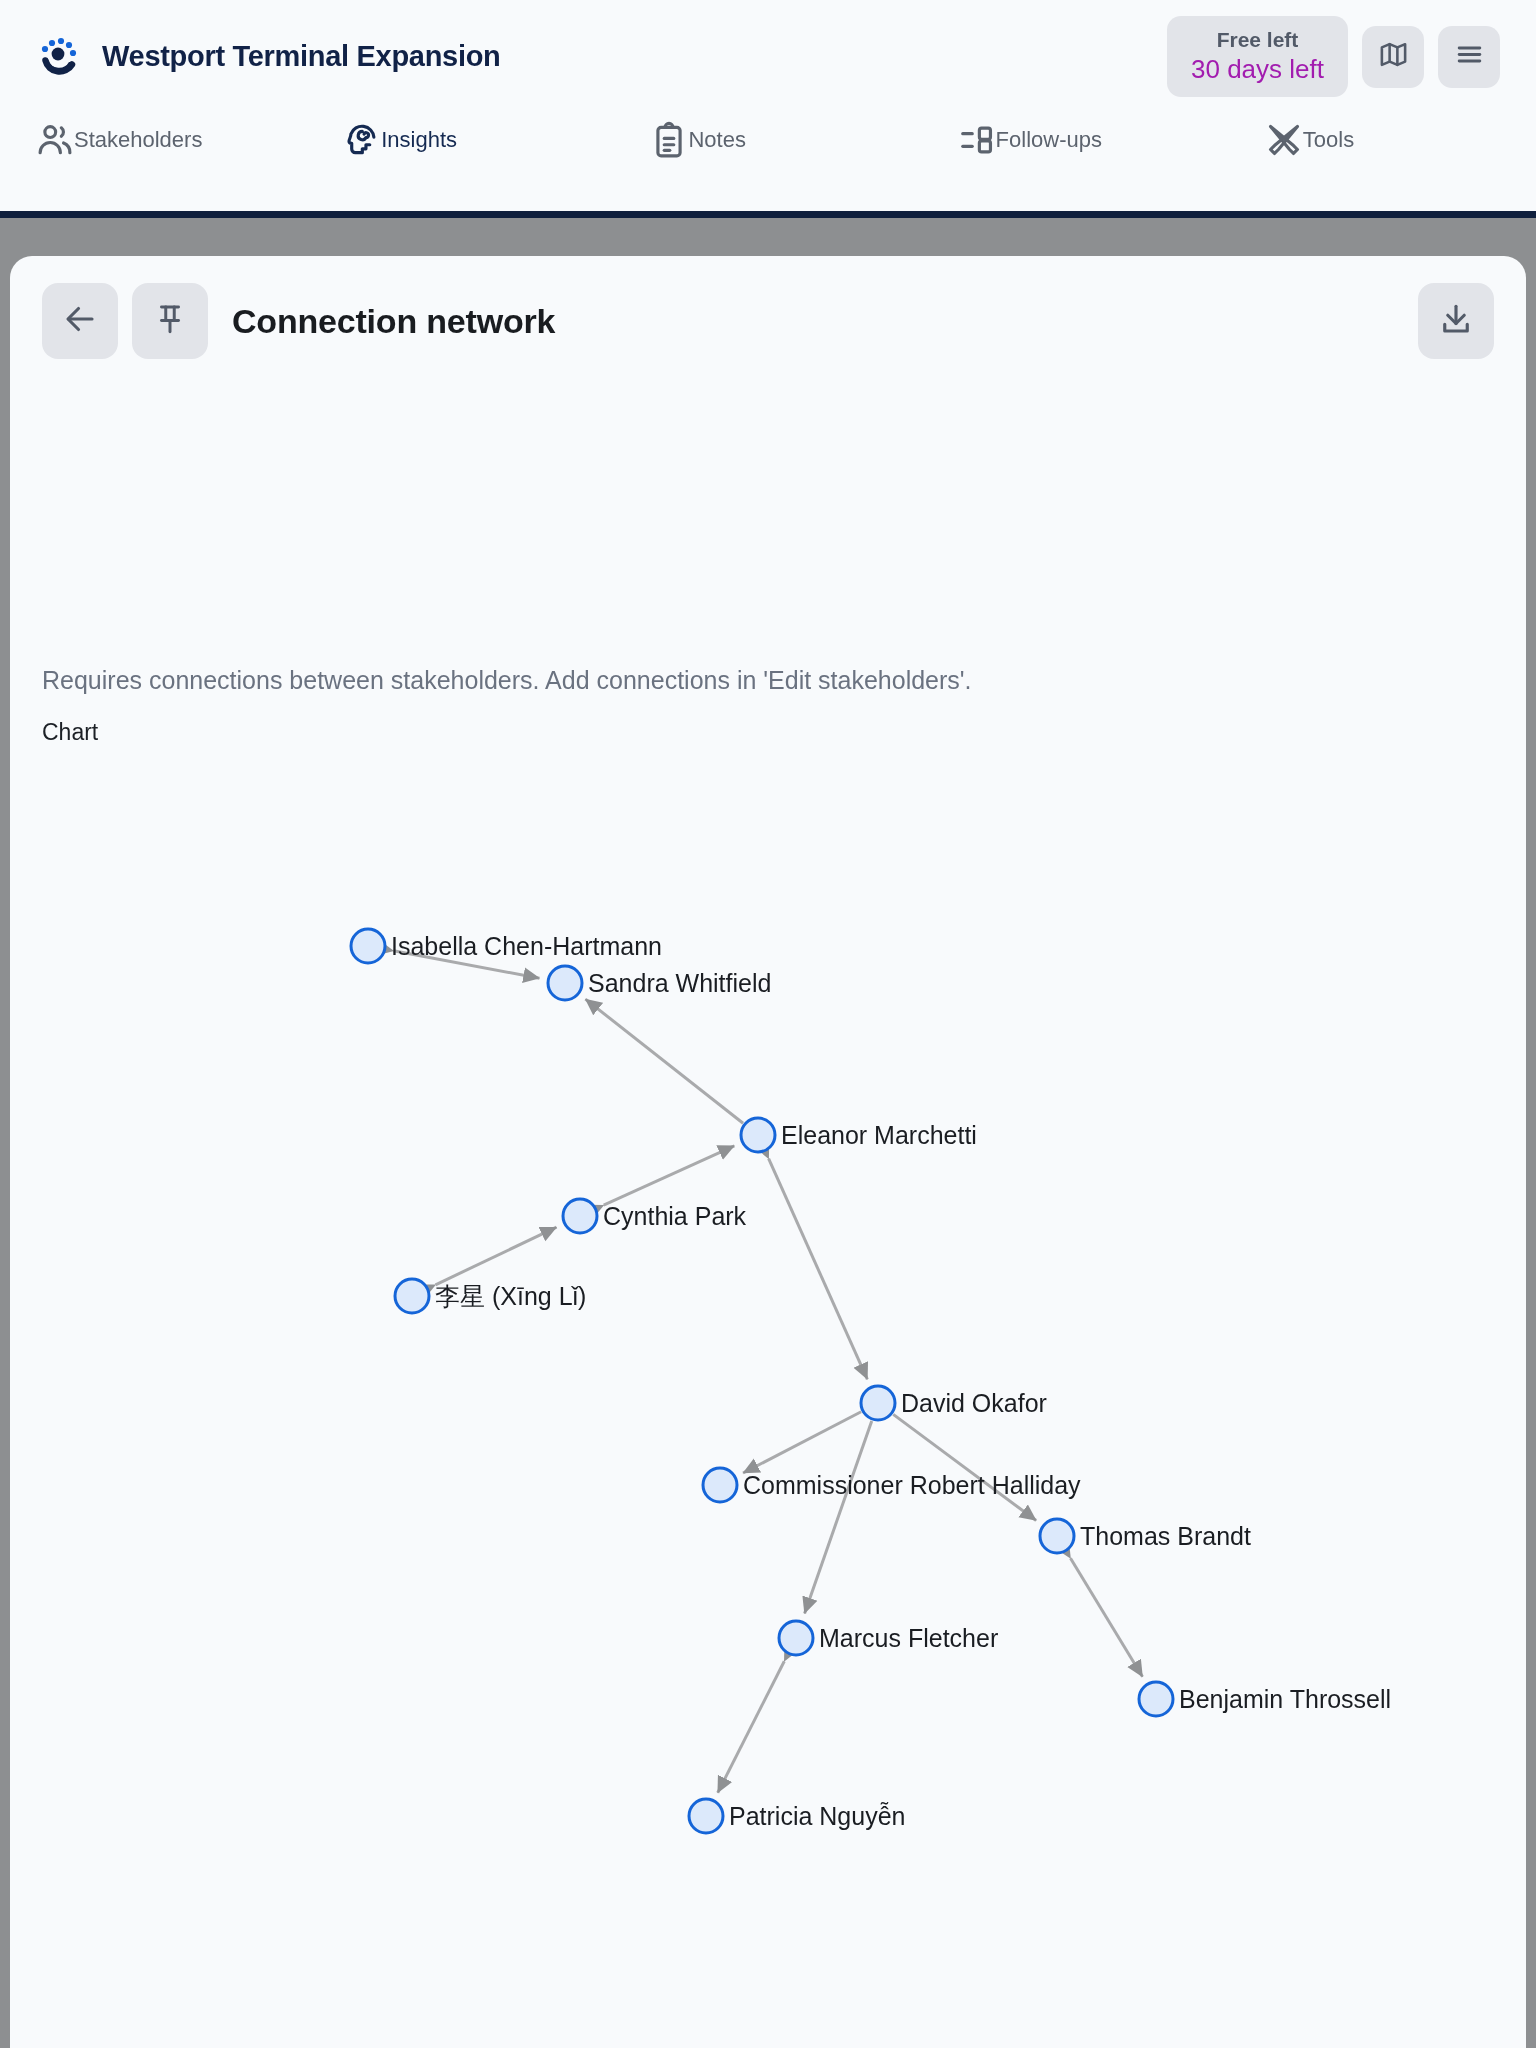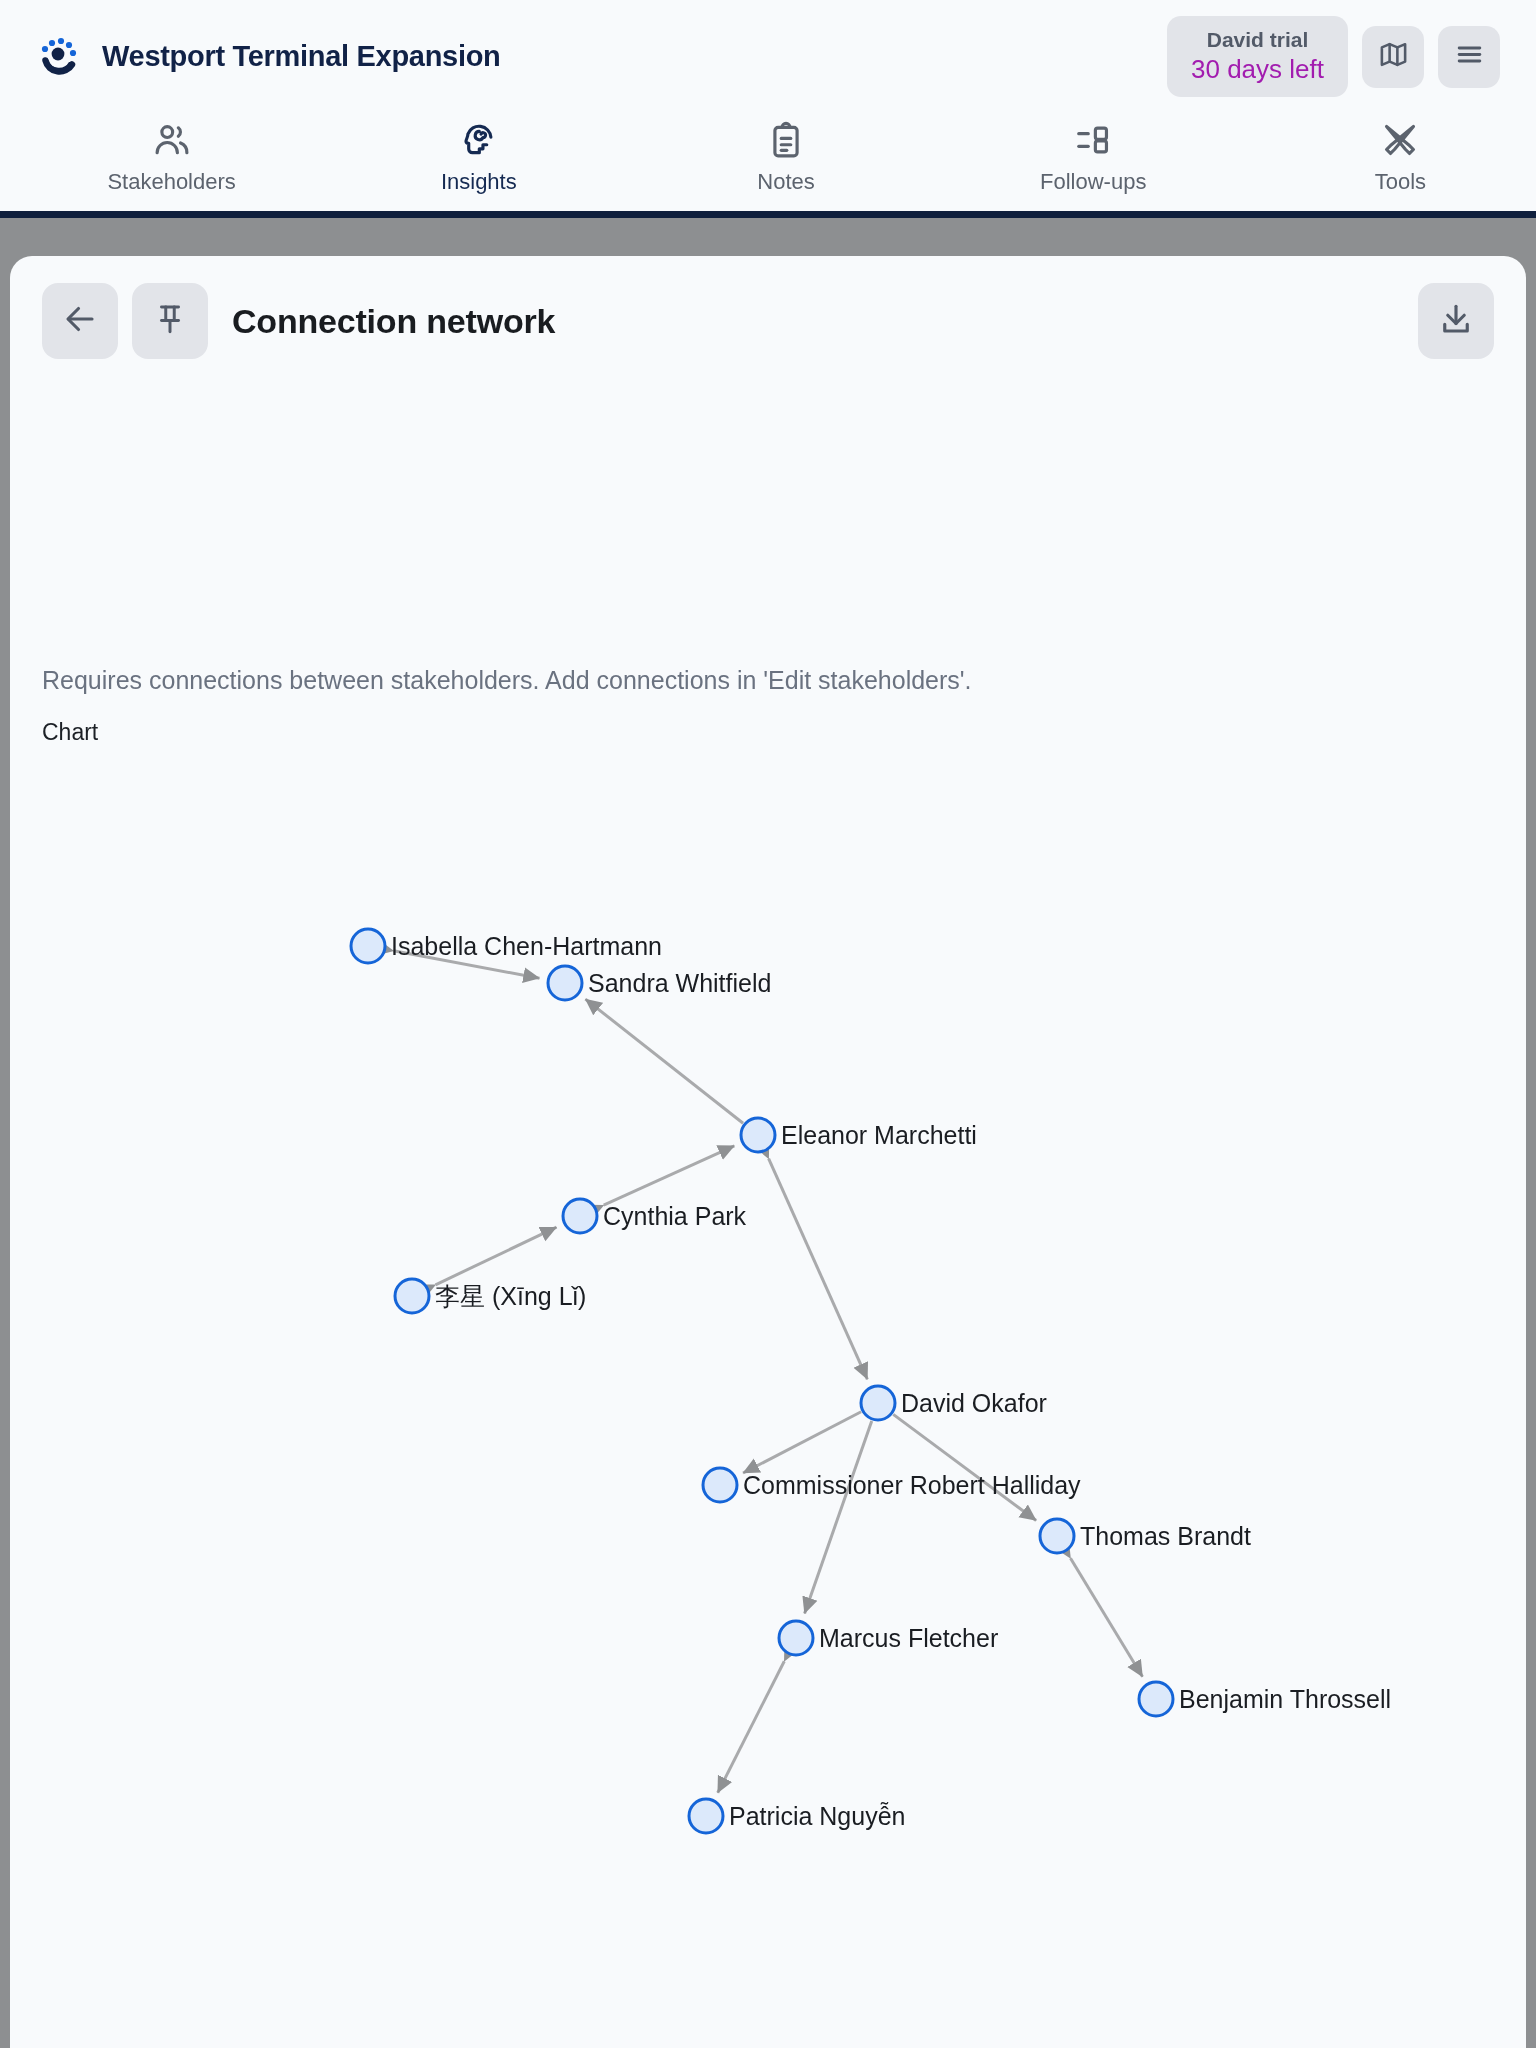--- a/index.html
+++ b/index.html
@@ -34,22 +34,22 @@
     width: 62px; height: 62px; background: #e2e4e9; border-radius: 14px;
     display: flex; align-items: center; justify-content: center;
   }
 
   
   .navtabs {
     position: absolute; left: 0; top: 113px; width: 1536px; height: 98px;
     background: #f8fafc; display: flex; align-items: flex-start;
   }
   .navtab {
-    flex: 1; display: flex; flex-direction: column; align-items: center;
-    gap: 8px; padding-top: 6px; cursor: pointer; padding-left: 36px;
+    flex: 1; display: flex; flex-direction: row; align-items: center;
+    padding-top: 6px; cursor: pointer; padding-left: 36px;
   }
   .navtab .lbl { font-size: 22px; color: #5c636e; white-space: nowrap; }
   .navtab.active .lbl { color: #152a52; }
   .navtab .ico { height: 42px; display: flex; align-items: center; }
   .navsep {
     position: absolute; left: 0; top: 211px; width: 1536px; height: 7px;
     background: #0f1f3d;
   }
 
   
@@ -108,21 +108,21 @@
           <circle cx="37" cy="19" r="3.1" fill="#1565d8"></circle>
           <circle cx="22" cy="20" r="6.4" fill="#112247"></circle>
           <path d="M8 26 A16 16 0 0 0 38 28 L33 28 A11.5 11.5 0 0 1 12.5 27 Z" fill="#112247"></path>
           <path d="M9.5 26.5 A14.5 14.5 0 0 0 36 30.5" stroke="#112247" stroke-width="6.5" fill="none" stroke-linecap="round"></path>
         </svg>
       </span>
       <span class="brand-title">Westport Terminal Expansion</span>
     </div>
     <div class="appbar-right">
       <div class="trial-chip">
-        <div class="t1">David trial</div>
+        <div class="t1">Free left</div>
         <div class="t2">30 days left</div>
       </div>
       <div class="icon-sq">
         <span>
           <svg viewBox="0 0 24 24" width="31" height="31" fill="none" stroke="#525a68" stroke-width="2" stroke-linejoin="round" stroke-linecap="round">
             <path d="M9 4 L3 6.5 V20 L9 17.5 L15 20 L21 17.5 V4 L15 6.5 Z"></path>
             <path d="M9 4 V17.5"></path>
               <path d="M15 6.5 V20"></path>
           </svg>
         </span>

